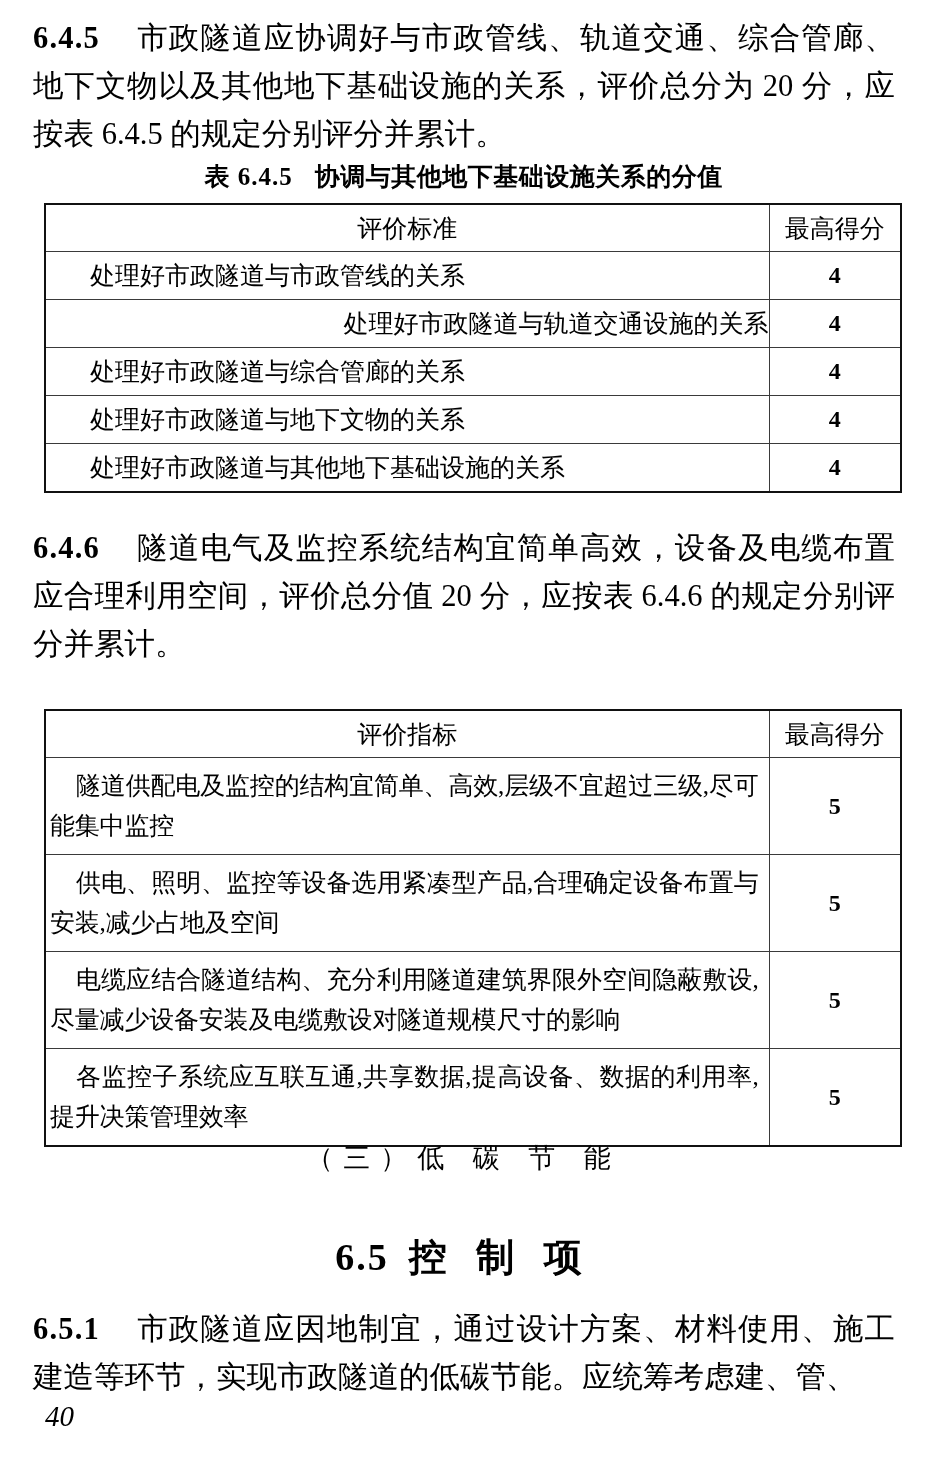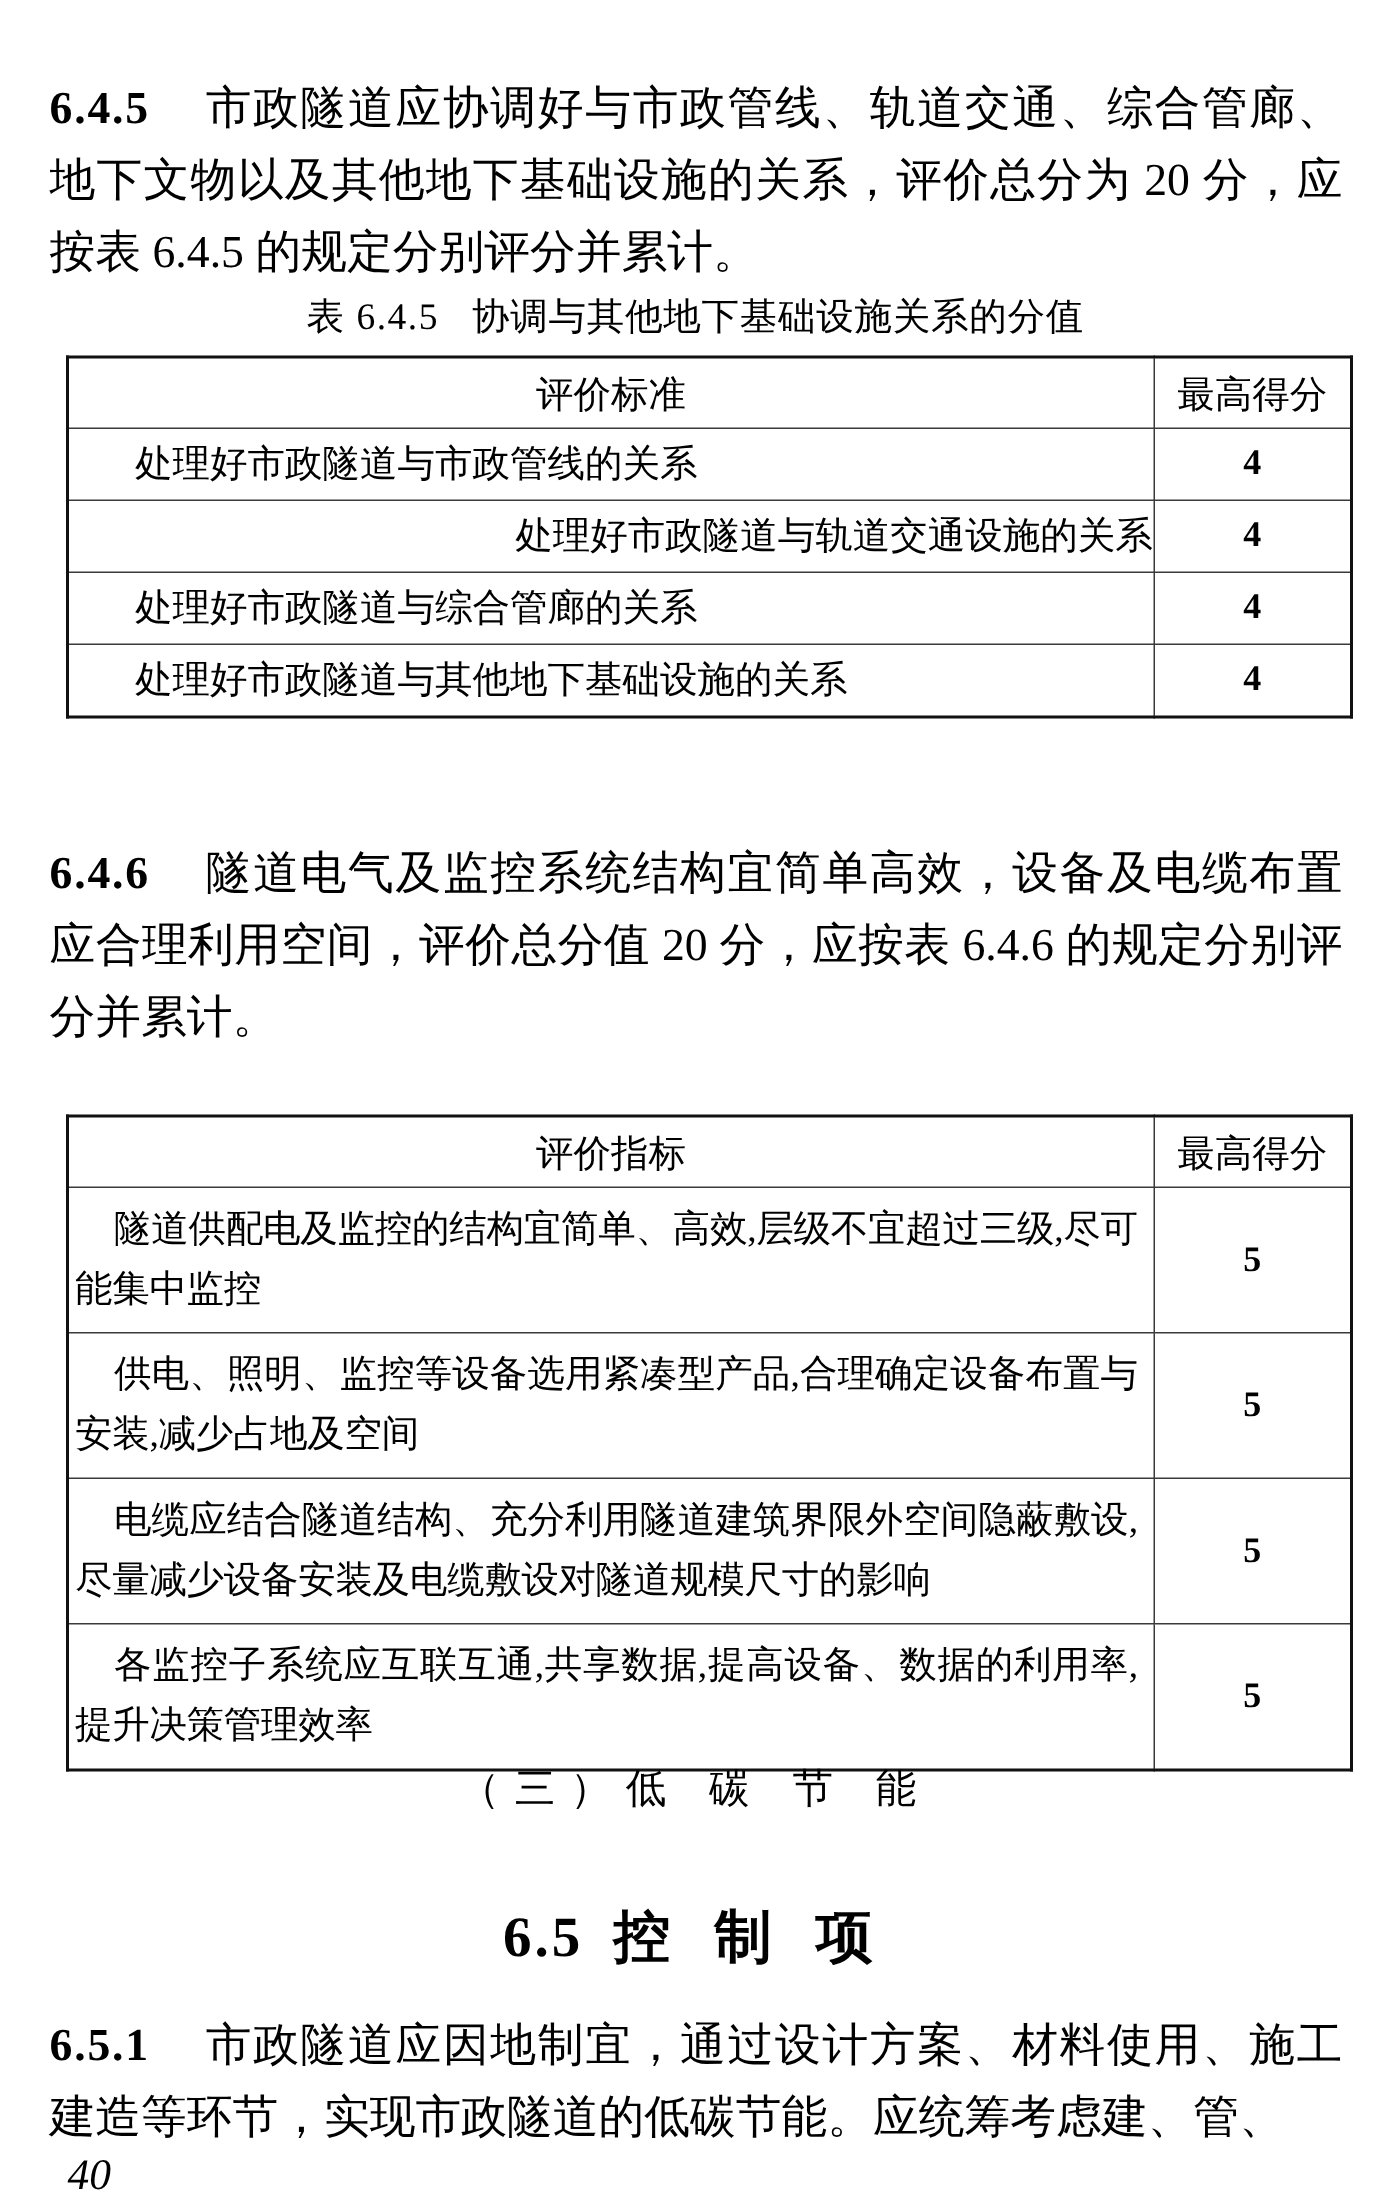--- a/index.html
+++ b/index.html
@@ -15,21 +15,20 @@
     color: #000000;
     overflow: hidden;
   }
 
   .page {
     position: relative;
     width: 927px;
     height: 1295px;
     box-sizing: border-box;
     padding: 4px;
-    margin-top: 34px;
   }
 
   
   .para {
     position: absolute;
     left: 33px;
     width: 862px;
     font-size: 30.5px;
     line-height: 48px;
     text-align: justify;
@@ -43,21 +42,21 @@
   }
   .para .gap { display: inline-block; width: 16px; }
 
   
   .tbl-caption {
     position: absolute;
     left: 0;
     width: 927px;
     text-align: center;
     font-size: 25px;
-    font-weight: normal;
+    font-weight: bold;
     letter-spacing: 0.5px;
   }
   .tbl-caption .cap-num { letter-spacing: 1px; }
   .tbl-caption .cap-sep { display: inline-block; width: 22px; }
 
   
   table.doc-table {
     position: absolute;
     left: 44px;
     width: 858px;
@@ -163,20 +162,24 @@
       </tr>
       <tr>
         <td class="crit-cell single" style="height:47px;text-align:right;">处理好市政隧道与轨道交通设施的关系</td>
         <td class="score-cell">4</td>
       </tr>
       <tr>
         <td class="crit-cell single" style="height:47px;">处理好市政隧道与综合管廊的关系</td>
         <td class="score-cell">4</td>
       </tr>
       <tr>
+        <td class="crit-cell single" style="height:47px;">处理好市政隧道与地下文物的关系</td>
+        <td class="score-cell">4</td>
+      </tr>
+      <tr>
         <td class="crit-cell single" style="height:47px;">处理好市政隧道与其他地下基础设施的关系</td>
         <td class="score-cell">4</td>
       </tr>
     </tbody>
   </table>
 
   <div class="para" style="top:524px;">
     <span class="num">6.4.6</span><span class="gap"></span><span>隧道电气及监控系统结构宜简单高效，设备及电缆布置应合理利用空间，评价总分值 20 分，应按表 6.4.6 的规定分别评分并累计。</span>
   </div>
 

